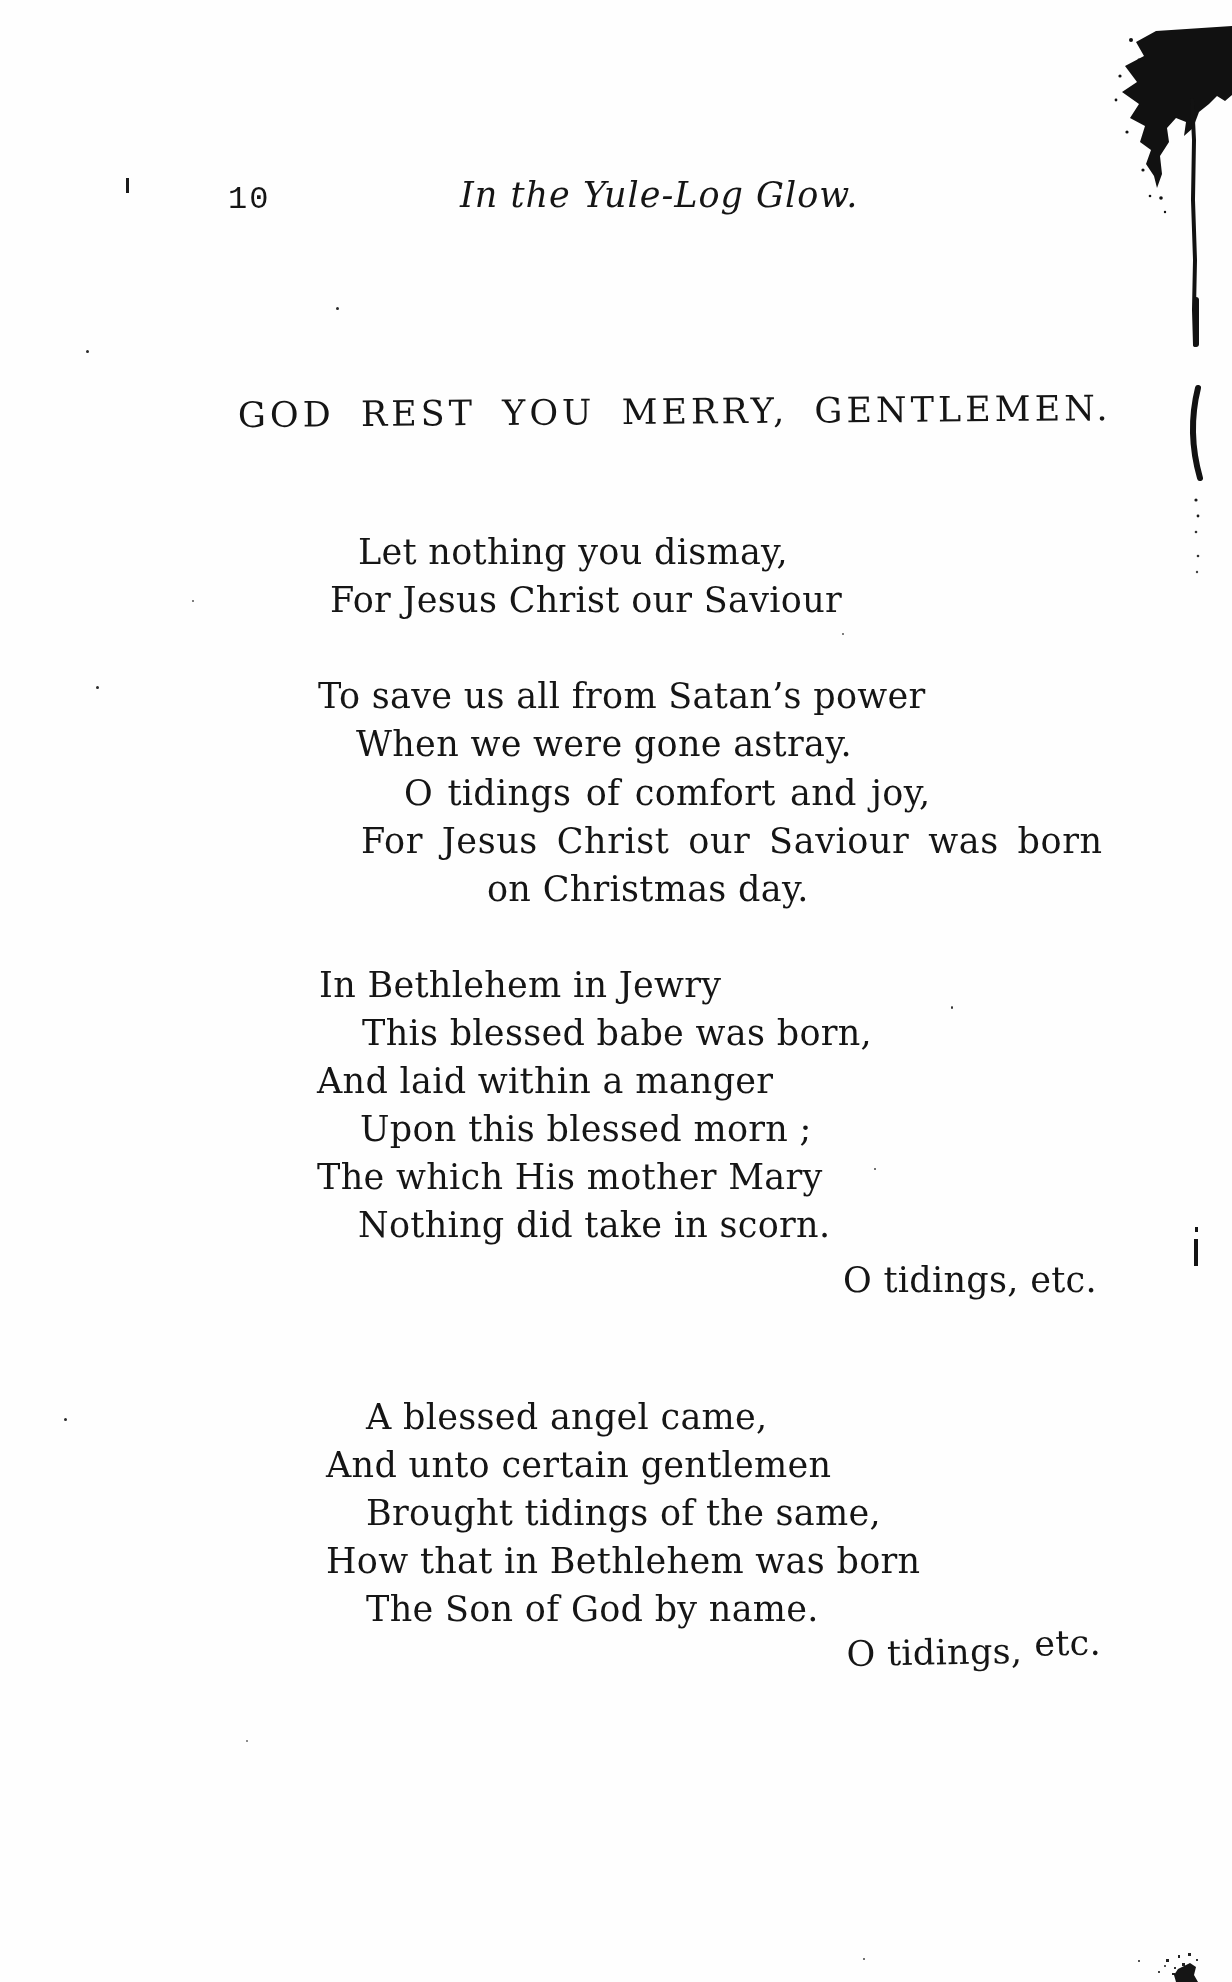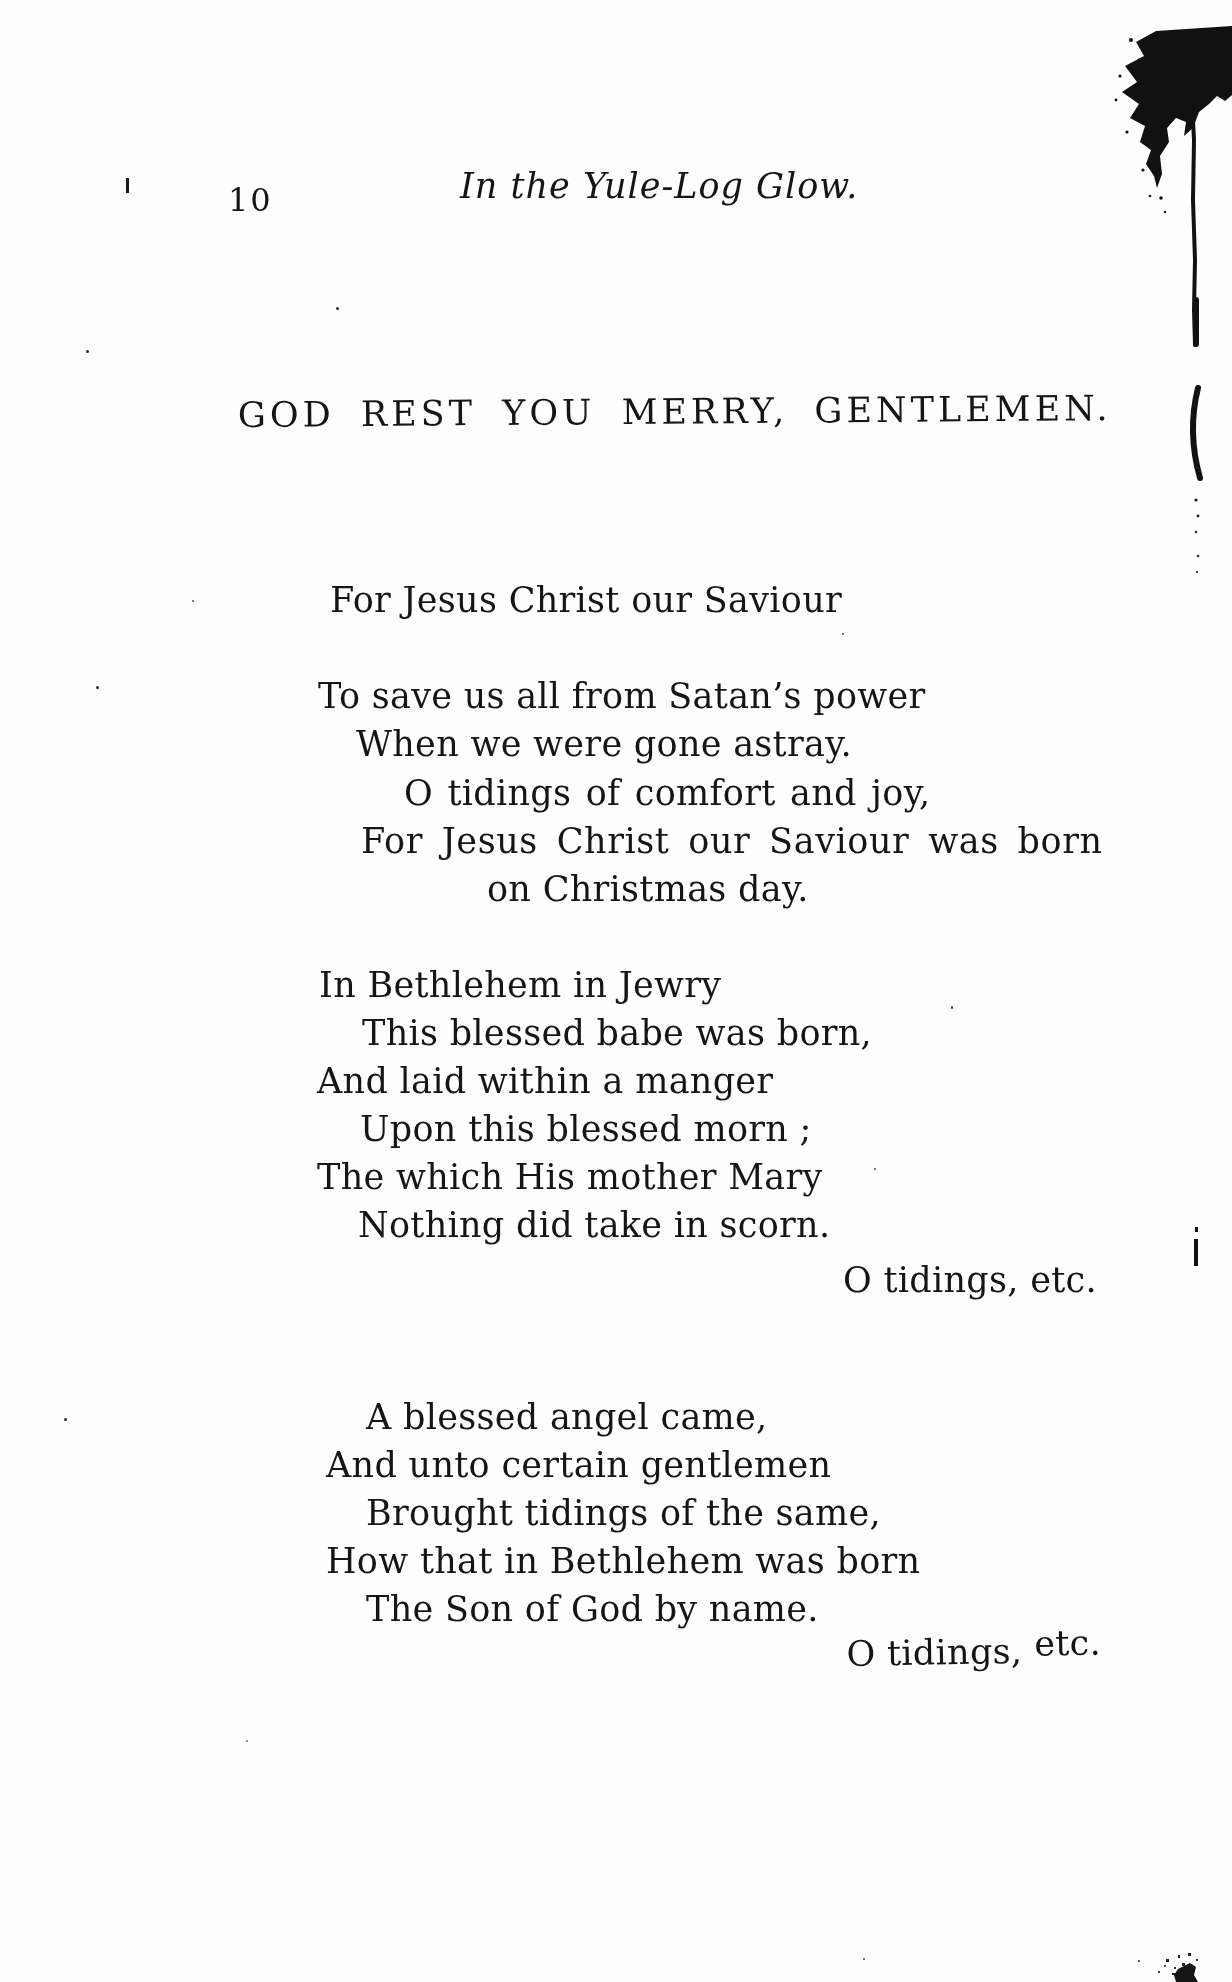--- a/index.html
+++ b/index.html
@@ -16,24 +16,25 @@
     font-size:35px;
     line-height:1.2;
     white-space:nowrap;
     letter-spacing:0.3px;
   }
   .page-number{
     position:absolute;
     left:228px;top:181px;
     font-size:32px;
     letter-spacing:2px;
+    font-family:Liberation Mono, monospace;
   }
   .running-head{
     position:absolute;
-    left:460px;top:166px;
+    left:460px;top:175px;
     font-size:35px;
     font-style:italic;
     letter-spacing:1px;
     white-space:nowrap;
   }
   .poem-title{
     position:absolute;
     left:238px;top:395px;
     font-size:35px;
     letter-spacing:4px;
@@ -56,20 +57,21 @@
 </head>
 <body>
 
 <div class="page">
 
   <div class="page-number">10</div>
   <div class="running-head">In the Yule-Log Glow.</div>
 
   <div class="poem-title">GOD REST YOU MERRY, GENTLEMEN.</div>
 
+  <div class="line" style="left:358px;top:531px">Let nothing you dismay,</div>
   <div class="line" style="left:330px;top:579px">For Jesus Christ our Saviour</div>
   <div class="line" style="left:318px;top:675px">To save us all from Satan’s power</div>
   <div class="line refrain-l1" style="left:404px;top:772px">O tidings of comfort and joy,</div>
 
   <div class="line" style="left:356px;top:723px">When we were gone astray.</div>
   <div class="line" style="left:487px;top:868px">on Christmas day.</div>
   <div class="line refrain-l2" style="left:361px;top:820px">For Jesus Christ our Saviour was born</div>
 
   <div class="line" style="left:319px;top:964px">In Bethlehem in Jewry</div>
   <div class="line" style="left:362px;top:1012px">This blessed babe was born,</div>

